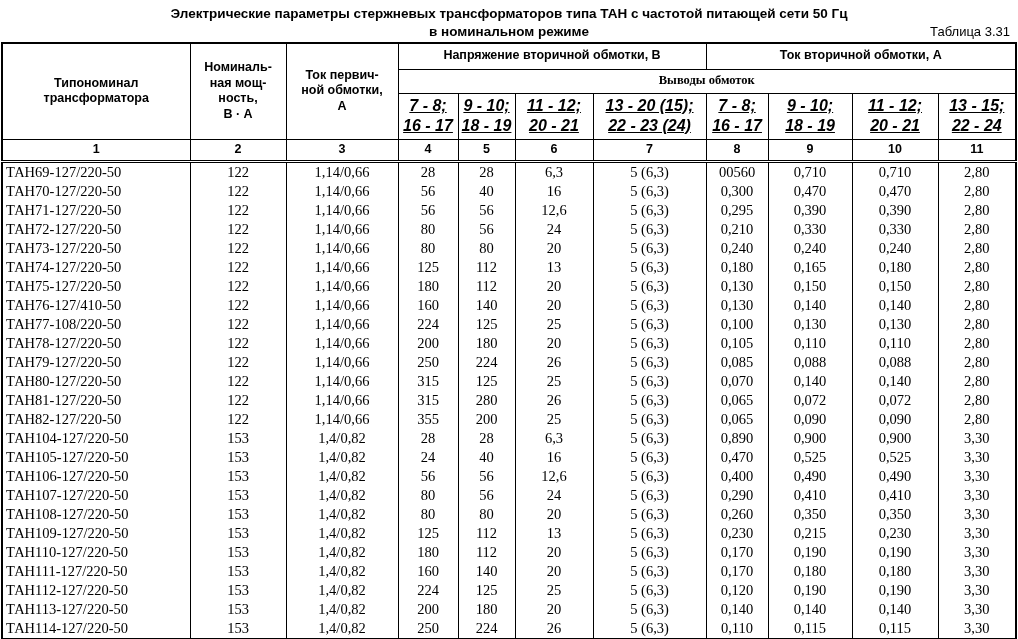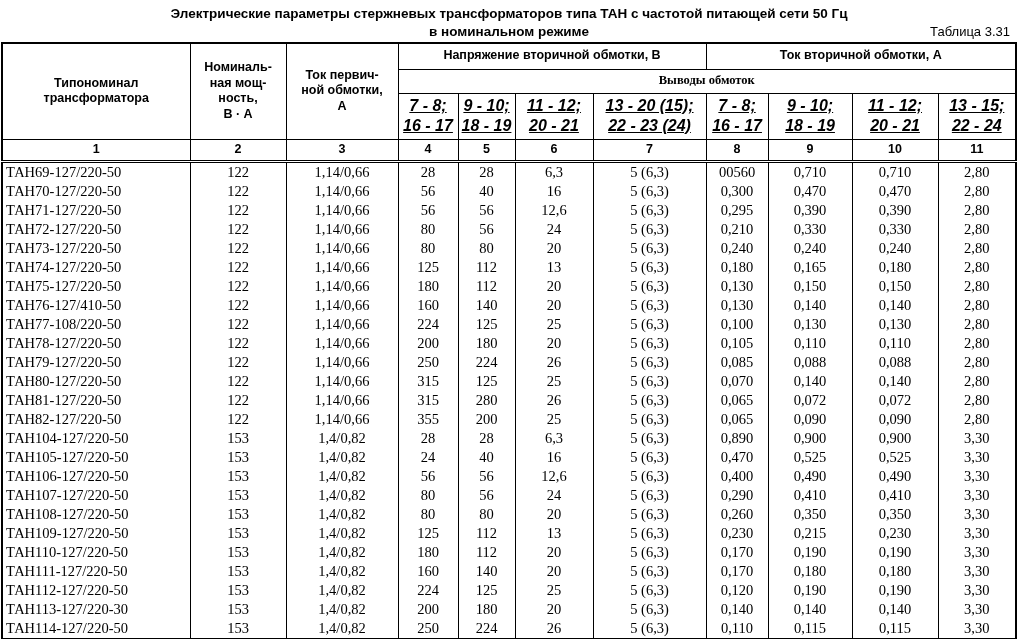--- a/index.html
+++ b/index.html
@@ -447,21 +447,21 @@
         <td>224</td>
         <td>125</td>
         <td>25</td>
         <td>5 (6,3)</td>
         <td>0,120</td>
         <td>0,190</td>
         <td>0,190</td>
         <td>3,30</td>
       </tr>
       <tr>
-        <td class="type-cell">ТАН113-127/220-30</td>
+        <td class="type-cell">ТАН113-127/220-50</td>
         <td>153</td>
         <td>1,4/0,82</td>
         <td>200</td>
         <td>180</td>
         <td>20</td>
         <td>5 (6,3)</td>
         <td>0,140</td>
         <td>0,140</td>
         <td>0,140</td>
         <td>3,30</td>

